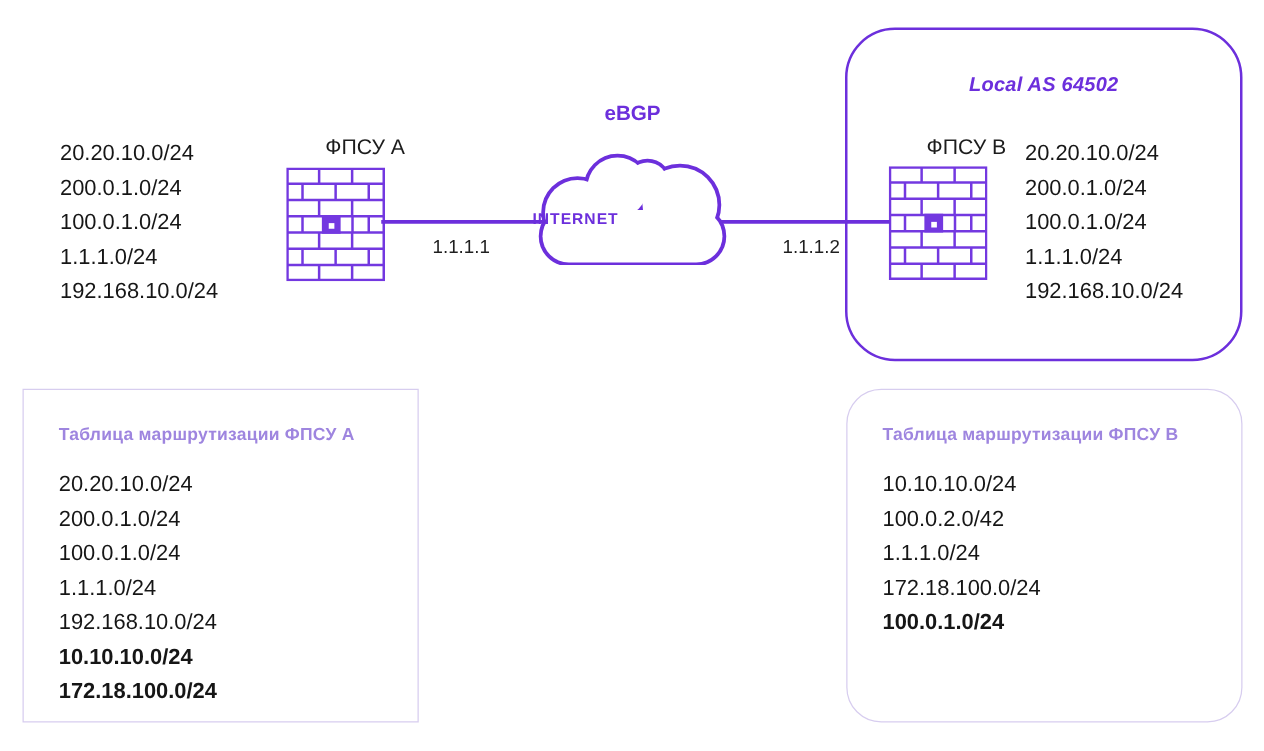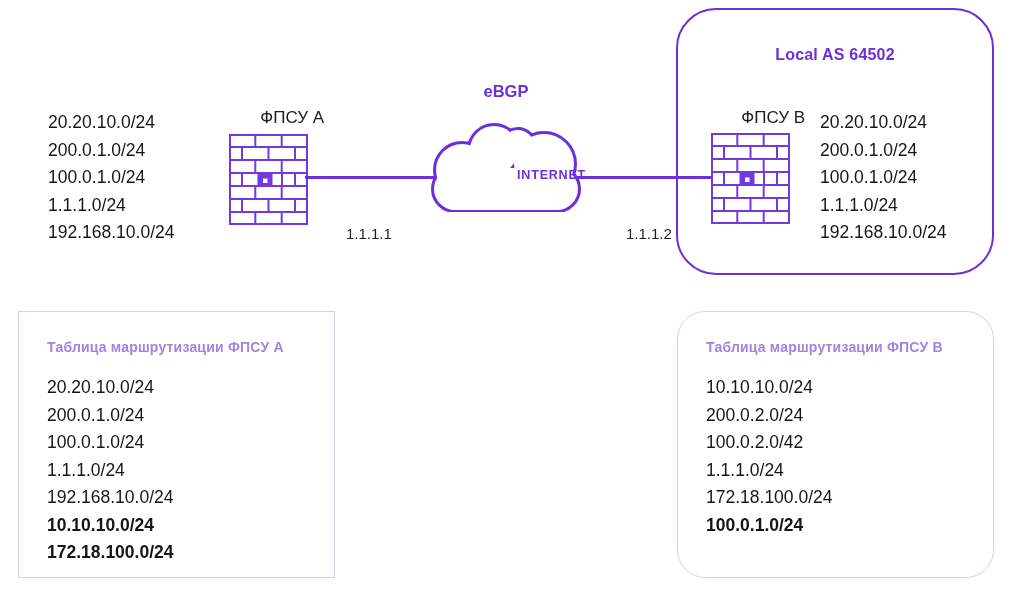--- a/index.html
+++ b/index.html
@@ -13,21 +13,21 @@
   html,body{background:#fff;}
   body{font-family:"Liberation Sans",sans-serif;color:var(--text-dark);}
   .diagram{position:relative;width:1011px;height:601px;background:#fff;overflow:hidden;}
 
   .as-box{
     position:absolute;width:318px;height:267px;
     border:2.5px solid var(--primary-purple);
     border-radius:40px;background:#fff;
   }
   #as-left{left:19px;top:18px;}
-  #as-right{left:676px;top:8px;}
+  #as-right{left:676px;top:22px;font-style:italic;}
   .as-title{
     position:absolute;top:36px;left:0;width:100%;text-align:center;
     font-weight:bold;font-size:16px;color:var(--primary-purple);
     letter-spacing:.2px;
   }
 
   .net-list{position:absolute;font-size:17.5px;line-height:27.5px;color:var(--text-dark);}
   #net-list-left{left:48px;top:109px;}
   #net-list-right{left:820px;top:109px;}
 
@@ -40,29 +40,29 @@
   .fw-icon{position:absolute;width:79px;height:91px;}
   #fw-icon-a{left:229px;top:134px;}
   #fw-icon-b{left:711px;top:133px;}
 
   .link-line{
     position:absolute;left:305px;top:176px;width:407px;height:3px;
     background:var(--primary-purple);z-index:1;
   }
   .cloud-svg{position:absolute;left:426px;top:110px;width:160px;height:102px;z-index:2;}
   .cloud-label{
-    position:absolute;left:426px;top:168px;width:160px;text-align:right;
+    position:absolute;left:426px;top:168px;width:160px;text-align:left;
     font-size:12.5px;font-weight:600;letter-spacing:.8px;
     color:var(--primary-purple);z-index:3;
   }
   .protocol-label{
     position:absolute;left:426px;top:82px;width:160px;text-align:center;
     font-weight:bold;font-size:16.5px;color:var(--primary-purple);z-index:3;
   }
-  .if-ip{position:absolute;font-size:15px;color:#1f1f1f;z-index:3;margin-top:36px;}
+  .if-ip{position:absolute;font-size:15px;color:#1f1f1f;z-index:3;}
   #if-ip-left{left:346px;top:189px;}
   #if-ip-right{left:626px;top:189px;}
 
   .route-table{
     position:absolute;width:317px;height:267px;top:311px;
     border:1.5px solid var(--table-border);background:#fff;
   }
   #table-left{left:18px;}
   #table-right{left:677px;border-radius:28px;}
   .table-title{
@@ -191,21 +191,20 @@
         <div class="route-row">192.168.10.0/24</div>
         <div class="route-row bold">10.10.10.0/24</div>
         <div class="route-row bold">172.18.100.0/24</div>
       </div>
   </div>
 
   <div class="route-table" id="table-right">
     <div class="table-title">Таблица маршрутизации ФПСУ В</div>
     <div class="table-rows">
         <div class="route-row">10.10.10.0/24</div>
-        <div class="route-row">200.0.2.0/24</div>
         <div class="route-row">100.0.2.0/42</div>
         <div class="route-row">1.1.1.0/24</div>
         <div class="route-row">172.18.100.0/24</div>
         <div class="route-row bold">100.0.1.0/24</div>
       </div>
   </div>
 
 </div>
 
 </body></html>

